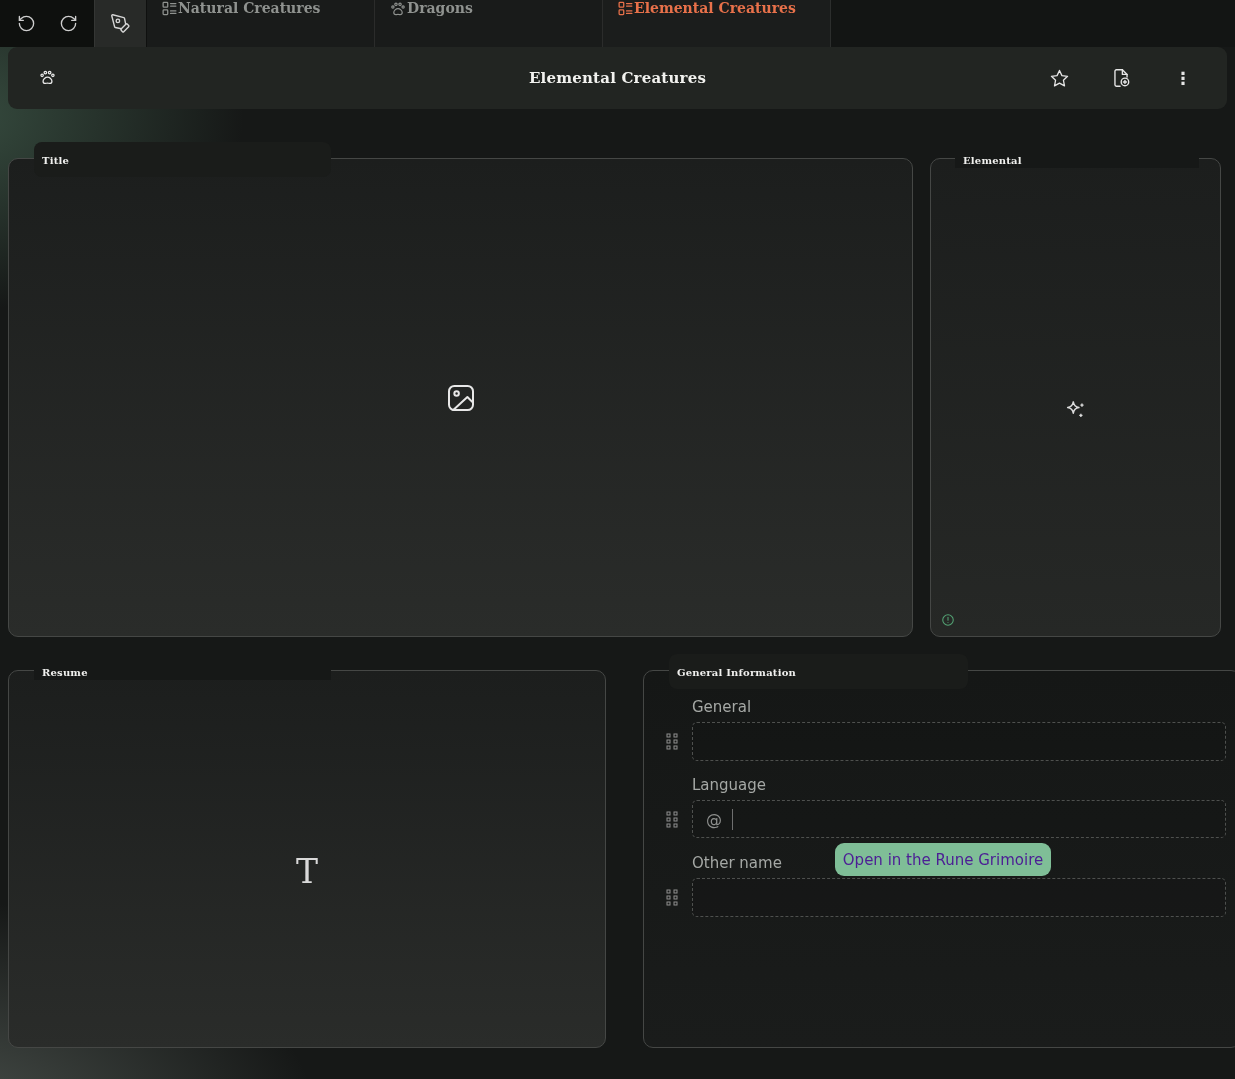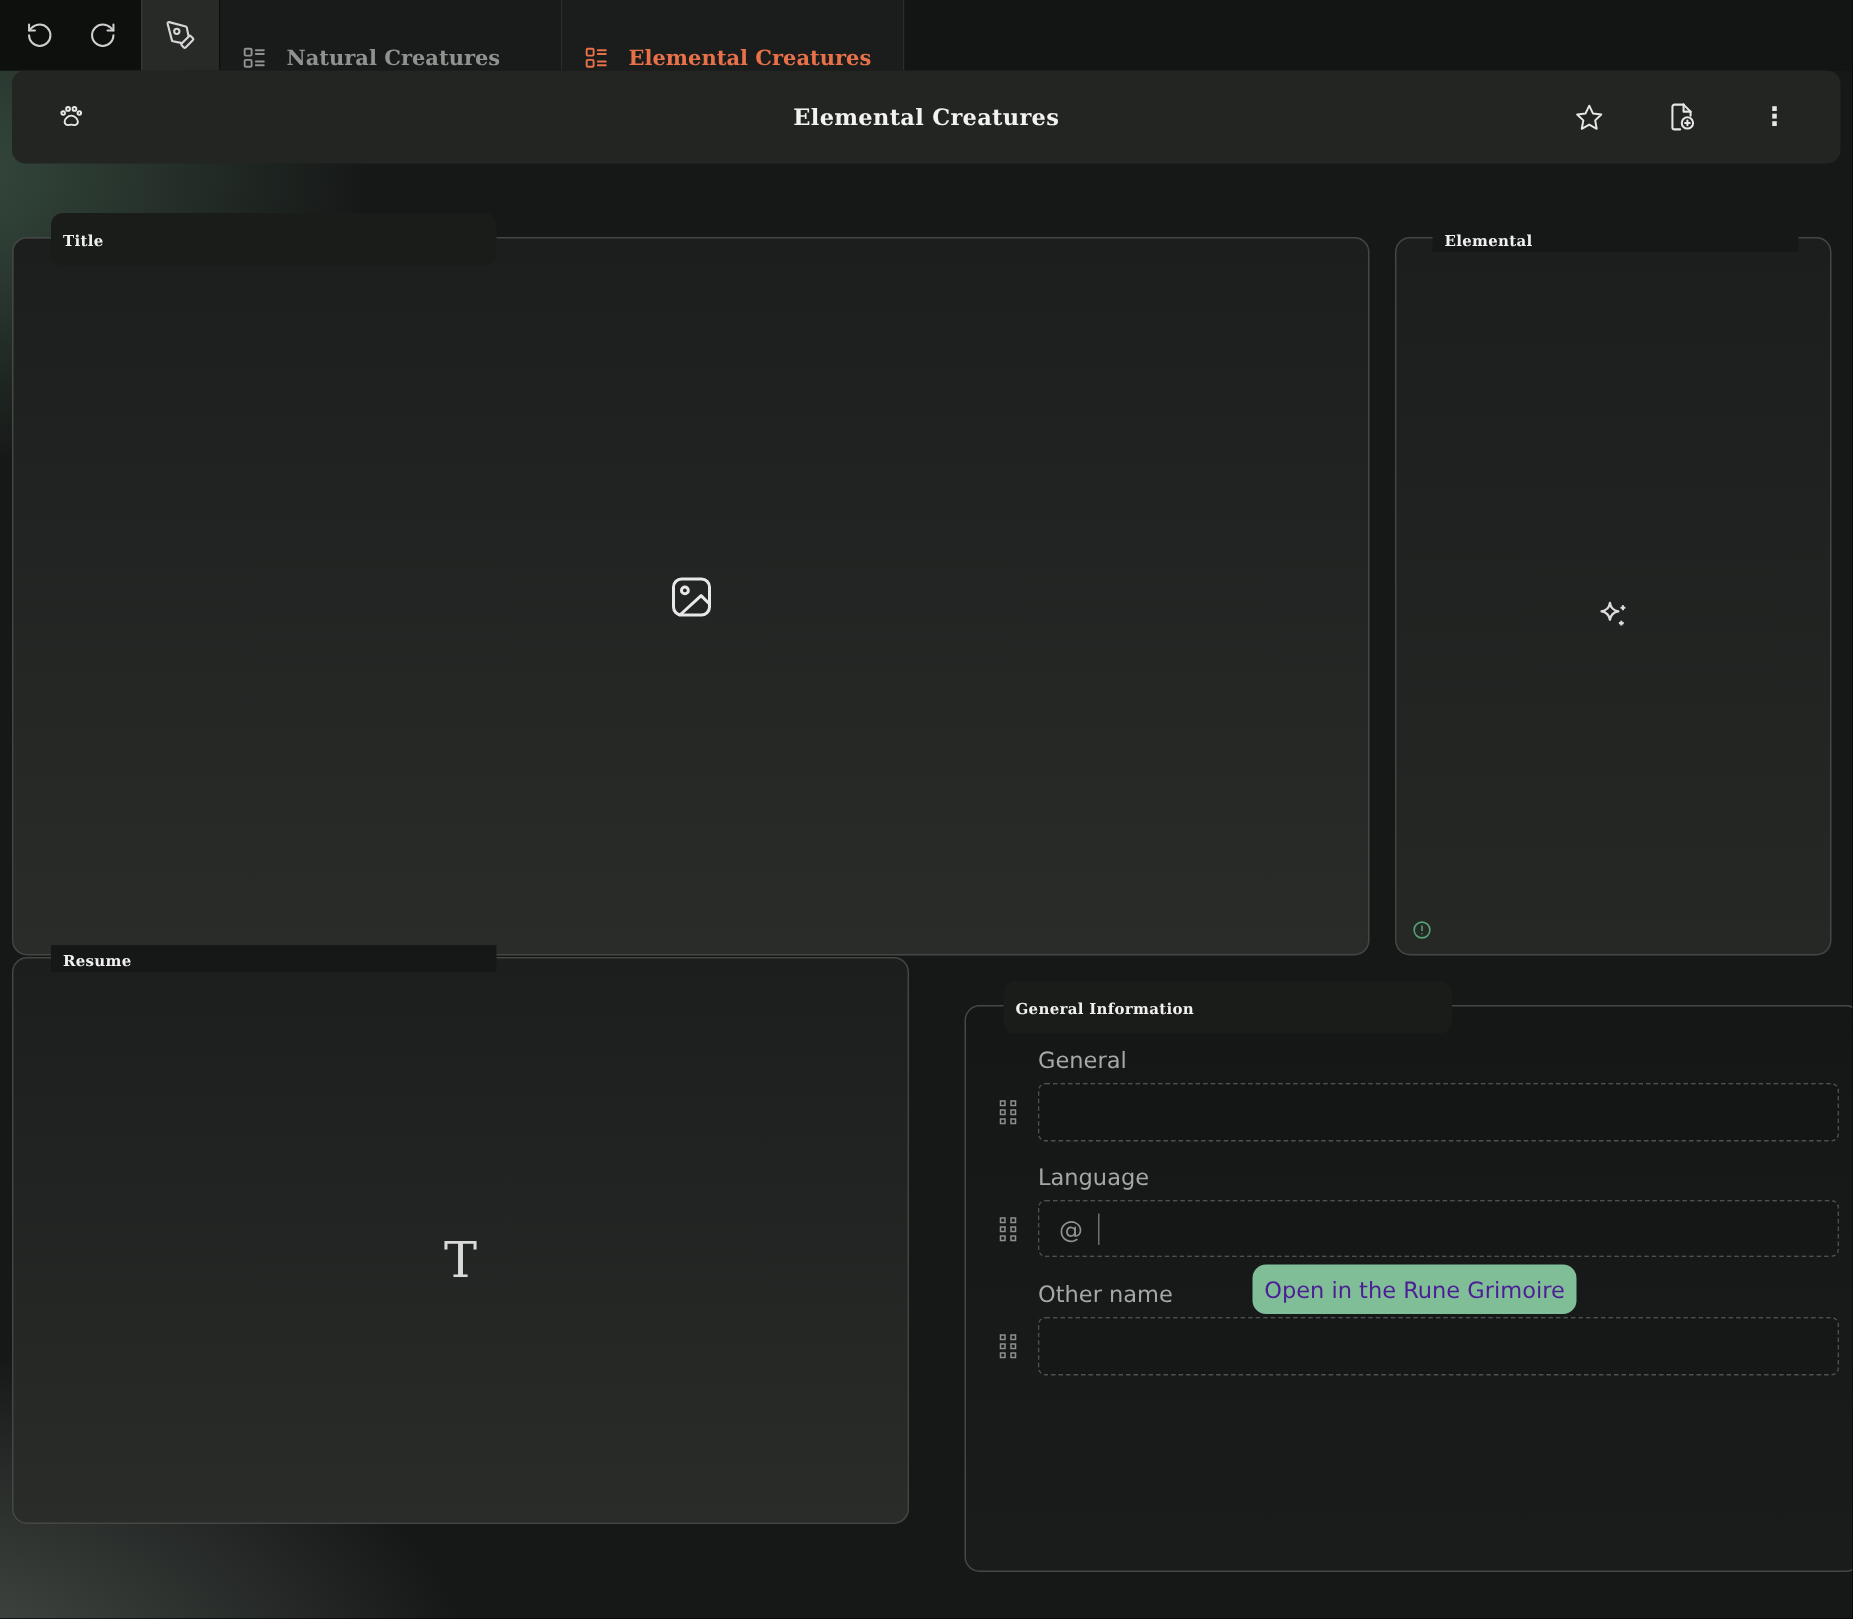--- a/index.html
+++ b/index.html
@@ -19,21 +19,21 @@
     position:absolute; left:0; top:0; width:1235px; height:47px;
     background:#101210; display:flex; align-items:stretch;
   }
   .nav-btns { display:flex; align-items:center; padding:0 8px; gap:6px; background:#0e100e; }
   .nav-btn { width:36px; height:36px; display:flex; align-items:center; justify-content:center; border-radius:6px; cursor:pointer; }
   .pen-tab {
     width:53px; background:#282a28; display:flex; align-items:center; justify-content:center;
     border-left:1px solid rgba(255,255,255,0.06); border-right:1px solid rgba(0,0,0,0.6);
   }
   .tab {
-    width:228px; background:#191b1a; display:flex; align-items:flex-end; gap:13px;
+    width:228px; background:#191b1a; display:flex; align-items:flex-start; 
     padding-left:14px; border-right:1px solid rgba(255,255,255,0.08); cursor:pointer;
   }
   .tab-label {
     font-family:"DejaVu Serif", serif; font-weight:bold; font-size:14px; color:#8f928f;
   }
   .tab.active { background:#1b1d1c; }
   .tab.active .tab-label { color:#e8714a; }
   .tabbar-rest { flex:1; background:#131514; }
 
   
@@ -50,21 +50,21 @@
   .icon-btn { width:28px; height:28px; display:flex; align-items:center; justify-content:center; border-radius:6px; cursor:pointer; }
   .kebab { font-size:17px; color:#e6e6e6; font-weight:bold; line-height:1; }
 
   
   .panel {
     position:absolute; border:1px solid #454745; border-radius:10px;
     background:linear-gradient(180deg,#1c1e1d 0%, #2a2c2a 100%);
   }
   .panel-title      { left:8px;   top:158px; width:905px; height:479px; }
   .panel-characters { left:930px; top:158px; width:291px; height:479px; background:linear-gradient(180deg,#1c1e1d,#262826); }
-  .panel-resume     { left:8px;   top:638px; width:598px; height:378px; }
+  .panel-resume     { left:8px;   top:670px; width:598px; height:378px; }
   .panel-general    { left:623px; top:670px; width:598px; height:378px; background:linear-gradient(180deg,#151716,#1a1c1b);margin-left:20px; }
 
   .legend-tab {
     position:absolute; top:-17px; height:35px; background:#1a1c1a; border-radius:8px;
     padding:7px 0 0 8px; z-index:2;
   }
   .legend-flat {
     position:absolute; top:-9px; height:18px; background:#161817;
     padding:0 0 0 8px; line-height:18px; z-index:2;
   }
@@ -131,20 +131,30 @@
         <rect x="3" y="3.5" width="6.5" height="6.5" rx="1"></rect>
           <rect x="3" y="14" width="6.5" height="6.5" rx="1"></rect>
         <path d="M13.5 5h7.5"></path>
           <path d="M13.5 8.5h7.5"></path>
           <path d="M13.5 15.5h7.5"></path>
           <path d="M13.5 19h7.5"></path>
       </svg>
       <span class="tab-label">Natural Creatures</span>
     </div>
 
+    <div class="tab">
+      <svg width="18" height="18" viewBox="0 0 24 24" fill="none" stroke="#8f928f" stroke-width="1.6" stroke-linecap="round" stroke-linejoin="round">
+        <circle cx="5.2" cy="9.3" r="1.5"></circle>
+          <circle cx="9.3" cy="5.8" r="1.6"></circle>
+          <circle cx="14.7" cy="5.8" r="1.6"></circle>
+          <circle cx="18.8" cy="9.3" r="1.5"></circle>
+        <path d="M12 11.5c-2.7 0-5.6 2.7-5.6 5.1a2.9 2.9 0 0 0 2.9 2.9c1 0 1.7-.45 2.7-.45s1.7.45 2.7.45a2.9 2.9 0 0 0 2.9-2.9c0-2.4-2.9-5.1-5.6-5.1z"></path>
+      </svg>
+      <span class="tab-label">Dragons</span>
+    </div>
 
     <div class="tab active">
       <svg width="17" height="17" viewBox="0 0 24 24" fill="none" stroke="#e8714a" stroke-width="1.8" stroke-linecap="round">
         <rect x="3" y="3.5" width="6.5" height="6.5" rx="1"></rect>
           <rect x="3" y="14" width="6.5" height="6.5" rx="1"></rect>
         <path d="M13.5 5h7.5"></path>
           <path d="M13.5 8.5h7.5"></path>
           <path d="M13.5 15.5h7.5"></path>
           <path d="M13.5 19h7.5"></path>
       </svg>

